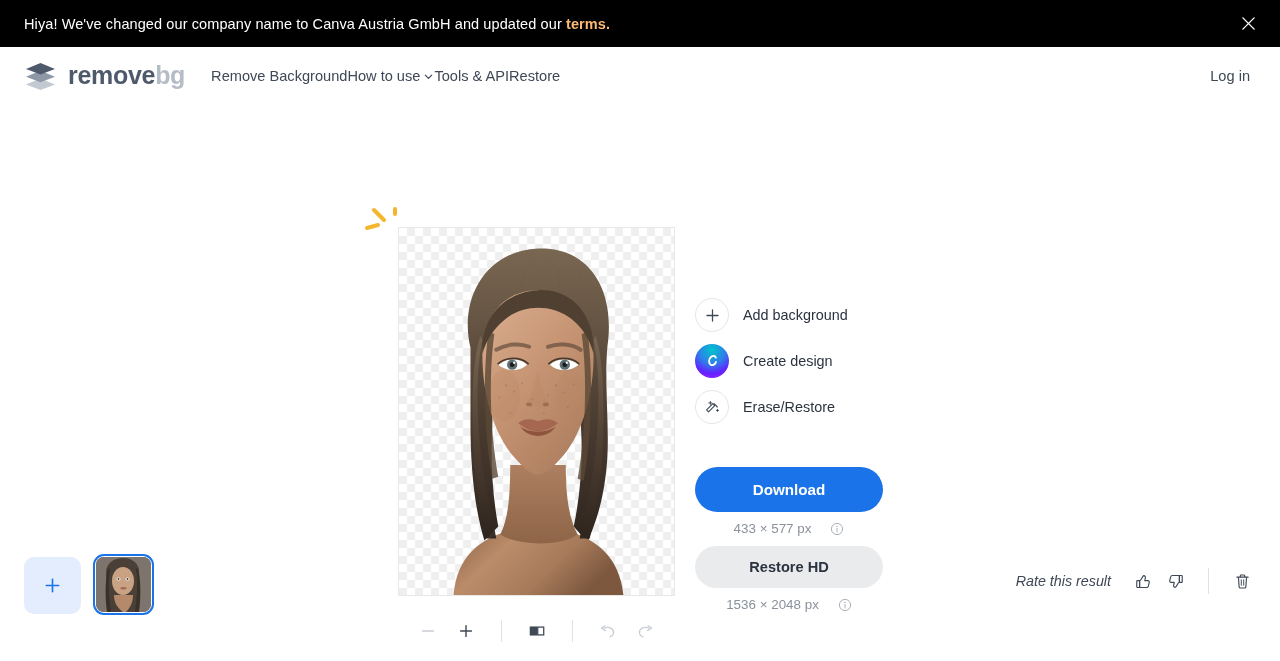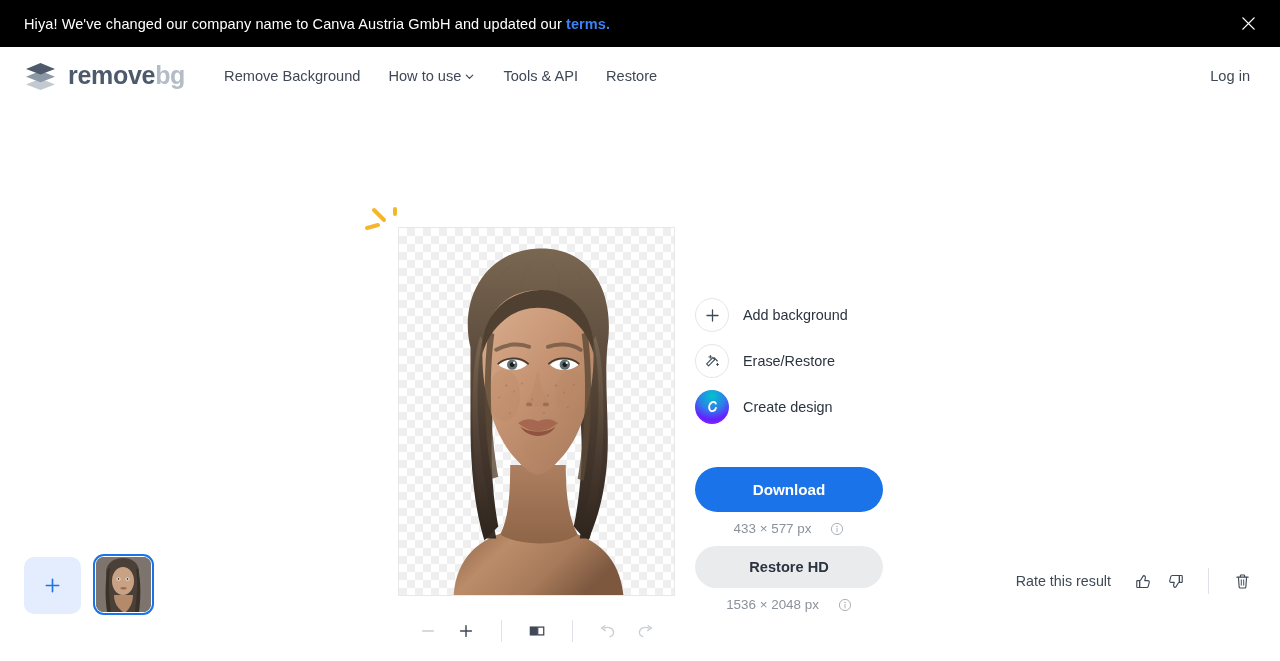--- a/index.html
+++ b/index.html
@@ -26,21 +26,21 @@
     align-items: center;
     padding: 0 24px;
   }
   .banner-text {
     color: #ffffff;
     font-size: 14.5px;
     letter-spacing: 0.1px;
   }
   .banner-text .strong {
     font-weight: 700;
-    color: #3b82f6;
+    color: #fdba74;
   }
   .banner-close {
     position: absolute;
     right: 18px;
     top: 50%;
     transform: translateY(-50%);
     width: 28px;
     height: 28px;
     display: flex;
     align-items: center;
@@ -72,22 +72,20 @@
     font-weight: 700;
     letter-spacing: -0.3px;
     line-height: 1;
   }
   .logo-text .lt-dark { color: #4e5a6b; }
   .logo-text .lt-light { color: #b4bcc6; }
 
   .nav {
     display: flex;
     align-items: center;
-    gap: 28px;
-    margin-left: 13px;
   }
   .nav-item {
     font-size: 14.6px;
     color: #3f4855;
     cursor: pointer;
     display: flex;
     align-items: center;
     gap: 3px;
     white-space: nowrap;
   }
@@ -272,20 +270,21 @@
   }
   .info-icon { display: block; cursor: pointer; }
 
   
   .bottom {
     position: absolute;
     left: 0;
     right: 0;
     bottom: 0;
     height: 104px;
+    font-style: italic;
   }
   .thumbs {
     position: absolute;
     left: 24px;
     top: 0;
     display: flex;
     gap: 15px;
     align-items: flex-start;
   }
   .thumb-add {
@@ -534,38 +533,38 @@
     <div class="action">
       <span class="action-icon">
         <svg width="17" height="17" viewBox="0 0 20 20">
           <path d="M3.5 10 H16.5 M10 3.5 V16.5" stroke="#3f4855" stroke-width="1.5" stroke-linecap="round"></path>
         </svg>
       </span>
       <span class="action-label">Add background</span>
     </div>
 
     <div class="action">
+      <span class="action-icon canva">
+        <svg width="22" height="22" viewBox="0 0 24 24">
+          <path d="M16.2 8.2 C15.4 6.4 13.4 6 11.8 6.9 C9.6 8.1 8.4 11.3 9.1 13.9 C9.7 16 11.5 17 13.4 16.3 C14.9 15.8 15.9 14.4 16.3 13" fill="none" stroke="#ffffff" stroke-width="2.1" stroke-linecap="round"></path>
+        </svg>
+      </span>
+      <span class="action-label">Create design</span>
+    </div>
+
+    <div class="action">
       <span class="action-icon">
         <svg width="19" height="19" viewBox="0 0 22 22">
           <path d="M5.2 16.8 L12.4 9.6 L14.6 11.8 L7.4 19 Z" fill="none" stroke="#3f4855" stroke-width="1.3" stroke-linejoin="round" transform="translate(-1,-3)"></path>
           <path d="M12.8 6.6 L16.6 10.4" stroke="#3f4855" stroke-width="1.3" stroke-linecap="round"></path>
           <path d="M8.5 4 L8.5 7.4 M6.8 5.7 L10.2 5.7" stroke="#3f4855" stroke-width="1.1" stroke-linecap="round"></path>
           <path d="M16.8 13.2 L16.8 15.6 M15.6 14.4 L18 14.4" stroke="#3f4855" stroke-width="1.1" stroke-linecap="round"></path>
         </svg>
       </span>
       <span class="action-label">Erase/Restore</span>
-    </div>
-
-    <div class="action">
-      <span class="action-icon canva">
-        <svg width="22" height="22" viewBox="0 0 24 24">
-          <path d="M16.2 8.2 C15.4 6.4 13.4 6 11.8 6.9 C9.6 8.1 8.4 11.3 9.1 13.9 C9.7 16 11.5 17 13.4 16.3 C14.9 15.8 15.9 14.4 16.3 13" fill="none" stroke="#ffffff" stroke-width="2.1" stroke-linecap="round"></path>
-        </svg>
-      </span>
-      <span class="action-label">Create design</span>
     </div>
   </div>
 
   <div class="dl-block">
     <button class="btn-download">Download</button>
     <div class="dim-row">
       <span>433 × 577 px</span>
       <svg class="info-icon" width="14" height="14" viewBox="0 0 16 16">
         <circle cx="8" cy="8" r="6.4" fill="none" stroke="#a8aeb7" stroke-width="1.1"></circle>
         <circle cx="8" cy="5" r="0.85" fill="#a8aeb7"></circle>

